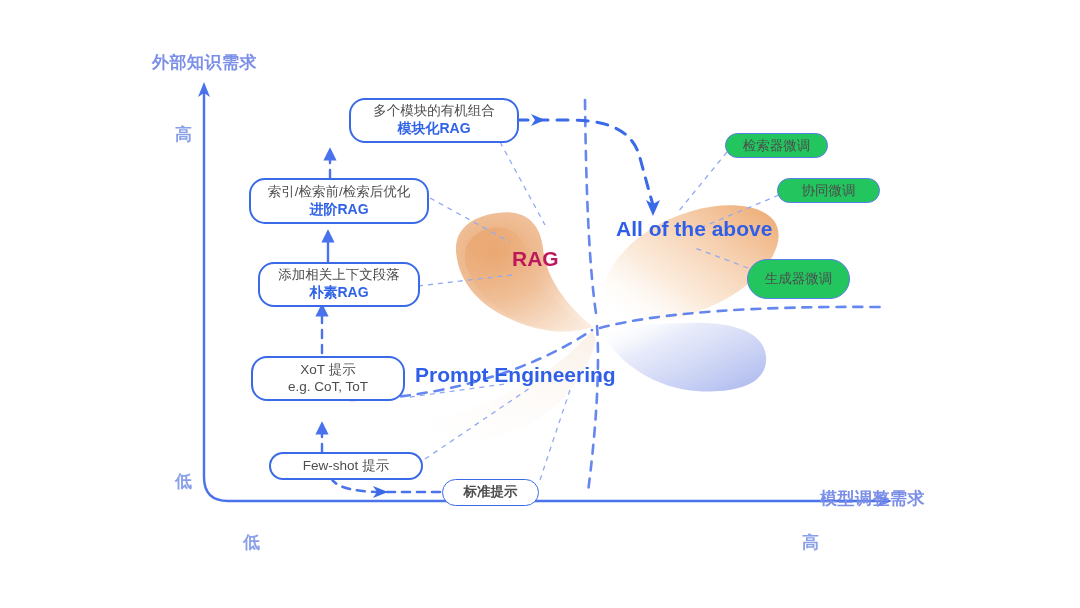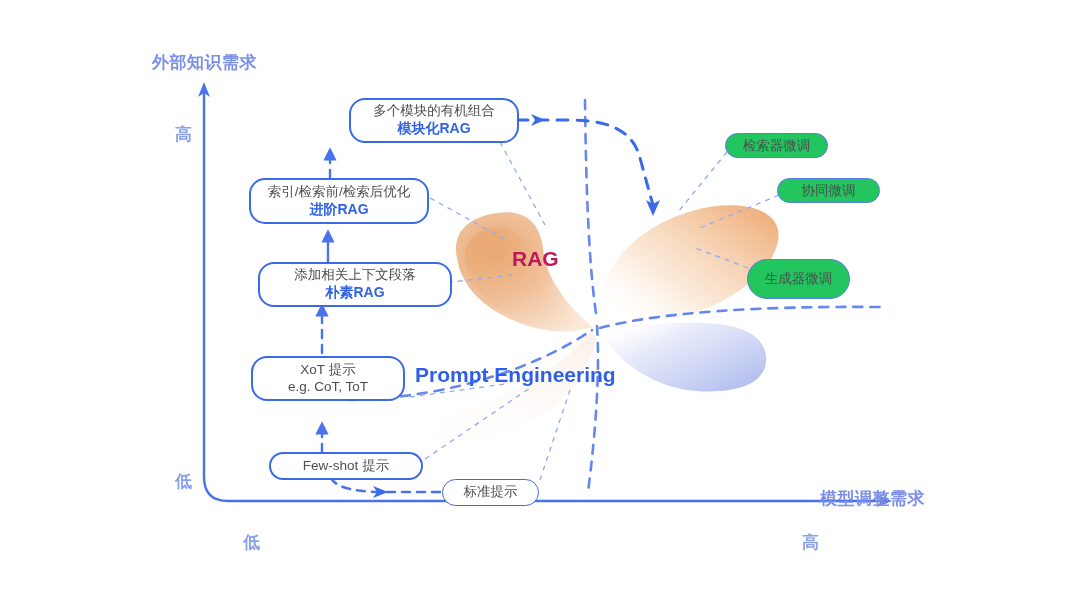--- a/index.html
+++ b/index.html
@@ -255,47 +255,48 @@
 
   <div class="axis-title" id="y-axis-title">外部知识需求</div>
   <div class="axis-title" id="x-axis-title">模型调整需求</div>
 
   <div class="axis-tick" id="tick-y-high">高</div>
   <div class="axis-tick" id="tick-y-low">低</div>
   <div class="axis-tick" id="tick-x-low">低</div>
   <div class="axis-tick" id="tick-x-high">高</div>
 
   <div class="blob-label" id="label-rag">RAG</div>
+  <div class="blob-label" id="label-allabove">All of the above</div>
   <div class="blob-label" id="label-prompteng">Prompt Engineering</div>
 
   <div class="node" style="left:349px; top:98px; width:170px; height:45px;">
     <span class="l1">多个模块的有机组合</span>
     <span class="l2">模块化RAG</span>
   </div>
 
   <div class="node" style="left:249px; top:178px; width:180px; height:46px;">
     <span class="l1">索引/检索前/检索后优化</span>
     <span class="l2">进阶RAG</span>
   </div>
 
-  <div class="node" style="left:258px; top:262px; width:194px; height:45px;">
+  <div class="node" style="left:258px; top:262px; width:162px; height:45px;">
     <span class="l1">添加相关上下文段落</span>
     <span class="l2">朴素RAG</span>
   </div>
 
   <div class="node" style="left:251px; top:356px; width:154px; height:45px;">
     <span class="l1">XoT 提示</span>
     <span class="l1">e.g. CoT, ToT</span>
   </div>
 
   <div class="node single" style="left:269px; top:452px; width:154px; height:28px; border-radius:999px;">
     <span class="l1">Few-shot 提示</span>
   </div>
 
-  <div class="node single" style="left:442px; top:479px; width:97px; height:27px; border-radius:999px; border-width:1.6px;">
+  <div class="node single" style="left:442px; top:479px; width:97px; height:27px; border-radius:999px; border-width:1.6px;font-weight:bold;">
     <span class="l1">标准提示</span>
   </div>
 
   <div class="pill" style="left:725px; top:133px; width:103px; height:25px;">
     <span>检索器微调</span>
   </div>
 
   <div class="pill" style="left:777px; top:178px; width:103px; height:25px;">
     <span>协同微调</span>
   </div>

